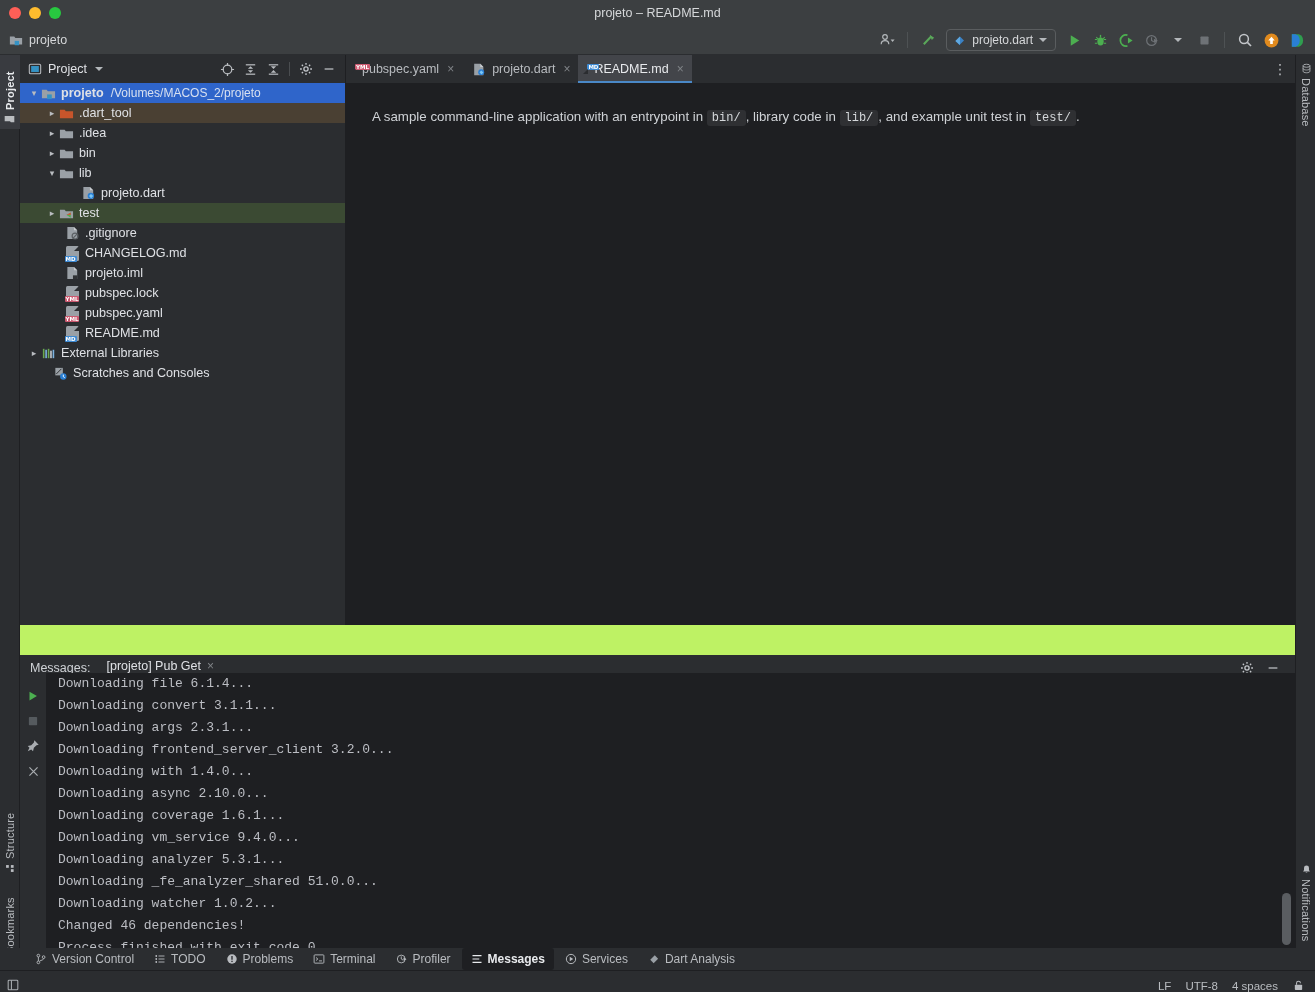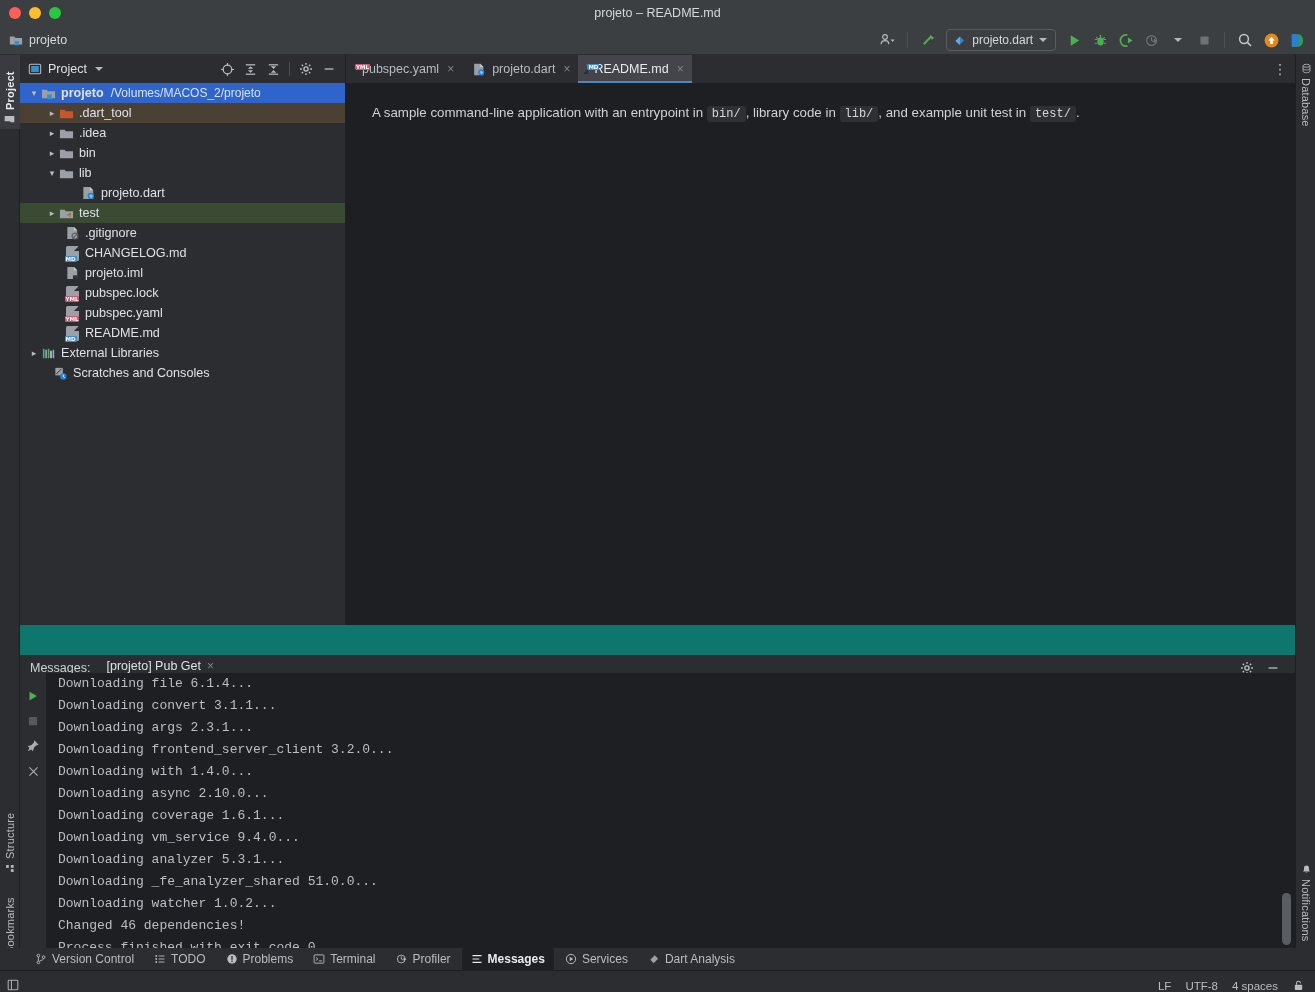--- a/index.html
+++ b/index.html
@@ -3,21 +3,21 @@
 <meta charset="utf-8">
 <style>
   * { box-sizing: border-box; margin: 0; padding: 0; }
   html, body {
     width: 1315px; height: 992px;
     background: #2b2d30;
     font-family: "Liberation Sans", sans-serif;
     overflow: hidden;
     -webkit-font-smoothing: antialiased;
   }
-  .app { position: relative; width: 1315px; height: 992px; background: #0f766e; color: #dfe1e5; }
+  .app { position: relative; width: 1315px; height: 992px; background: #bef264; color: #dfe1e5; }
 
   
   .titlebar {
     position: absolute; top: 0; left: 0; width: 1315px; height: 26px;
     background: #3c3f41; display: flex; align-items: center;
   }
   .traffic { position: absolute; left: 9px; top: 7px; display: flex; gap: 8px; }
   .dot { width: 12px; height: 12px; border-radius: 50%; }
   .dot.red { background: #ff5f57; }
   .dot.yellow { background: #febc2e; }
@@ -110,21 +110,21 @@
   .tab {
     display: flex; align-items: center; gap: 6px; padding: 0 8px 0 10px; font-size: 12.5px;
     color: #b9bcc0; position: relative;
   }
   .tab.active { background: #43454a; color: #e8eaed; }
   .tab.active:after { content:""; position:absolute; left:0; right:0; bottom:0; height:2px; background:#4a88c7; }
   .tab .x { font-size: 12px; color: #808488; margin-left: 2px; }
   .tabs-right { margin-left: auto; display: flex; align-items: center; padding-right: 8px; color: #b9bcc0; font-size: 14px; }
 
   .edbody { position: absolute; top: 28px; left: 0; right: 0; bottom: 0; background: #1e1f22; padding: 20px 26px; }
-  .mdline { font-size: 13.3px; color: #cfd2d6; line-height: 20px; }
+  .mdline { font-size: 13.3px; color: #cfd2d6; line-height: 28px; }
   .code {
     font-family: "Liberation Mono", monospace; font-size: 12px; background: #2f3033;
     padding: 1px 5px; border-radius: 3px; color: #d4d7da;
   }
 
   
   .msgwin { position: absolute; left: 20px; top: 655px; right: 20px; height: 325px; background: #2b2d30; }
   .msg-head { height: 26px; display: flex; align-items: center; padding: 0 6px 0 10px; }
   .msg-head .lab { font-size: 12.5px; color: #cfd2d6; }
   .msg-tab {

